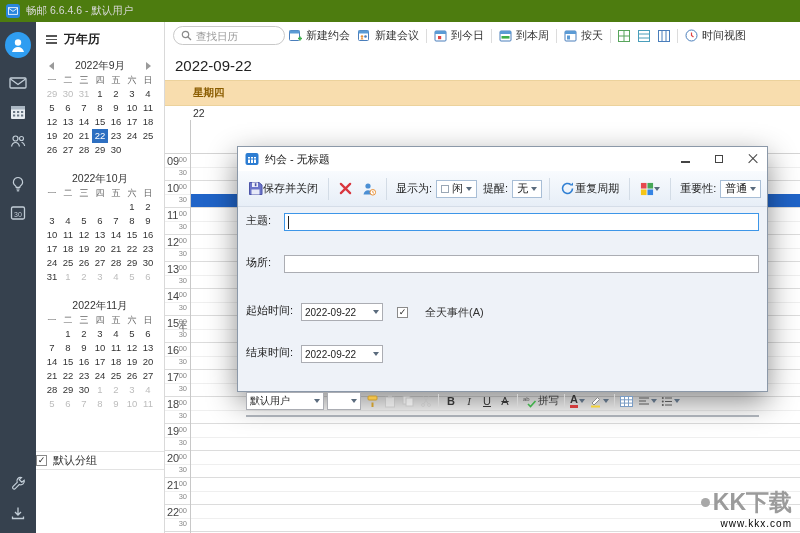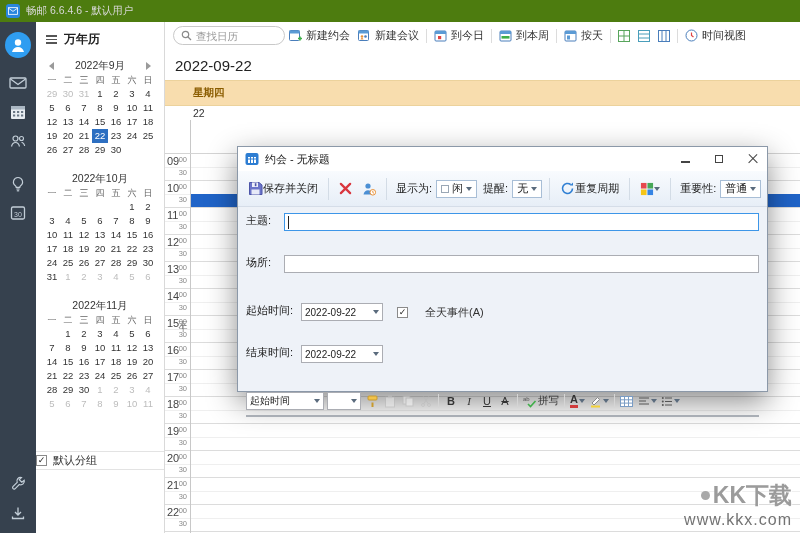--- a/index.html
+++ b/index.html
@@ -118,21 +118,21 @@
   .glyph.underline{text-decoration:underline}
   .glyph.strike{text-decoration:line-through}
   .glyph.fontcolor{border-bottom:3px solid #d03b3b;line-height:11px;font-weight:bold}
   .elbl{font-size:10.5px;color:#333}
   .textarea{flex:1;background:#fff;border:1px solid #a9aeb5;min-height:0}
 
   
   .watermark{position:absolute;right:8px;bottom:4px;text-align:right;z-index:40}
   .wm1{font-size:23px;font-weight:bold;color:#9b9b9b;text-shadow:1px 1px 0 #fff;display:flex;align-items:center;justify-content:flex-end;gap:3px}
   .wm1 .dot{width:9px;height:9px;border-radius:50%;background:#a8a8a8;display:inline-block}
-  .wm2{font-size:16px;color:#737373;letter-spacing:1px}
+  .wm2{font-size:10px;color:#000000;letter-spacing:1px}
 </style>
 </head>
 <body>
 
 <div class="app">
 
   <div class="titlebar">
     <span class="app-ico">
         <svg width="10" height="8" viewBox="0 0 12 9">
           <rect x="0.5" y="0.5" width="11" height="8" fill="none" stroke="#fff"></rect>
@@ -780,21 +780,21 @@
       <div class="frow">
         <span class="flabel wide">结束时间:</span>
         <div class="dcombo">
           <span class="val">2022-09-22</span>
           <span class="cdn"></span>
         </div>
       </div>
 
       <div class="editor-toolbar">
         <div class="fcombo">
-          <span class="val">起始时间</span>
+          <span class="val">默认用户</span>
           <span class="cdn"></span>
         </div>
         <div class="fcombo size">
           <span class="val"></span>
           <span class="cdn"></span>
         </div>
         <div style="display:flex;align-items:center;gap:2px" id="editor-icons">
             <div class="ebtn">
               <span class="svgi">
                 <svg width="13" height="13" viewBox="0 0 13 13">

